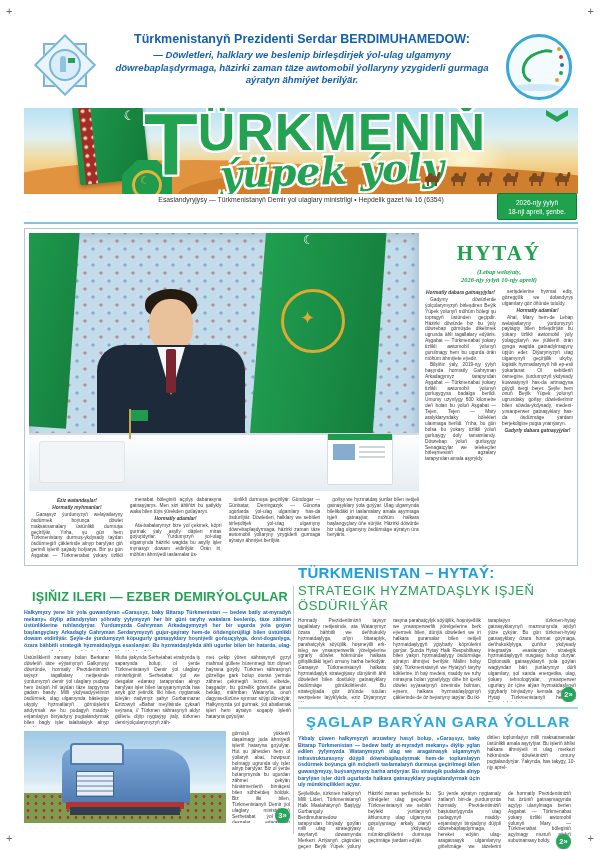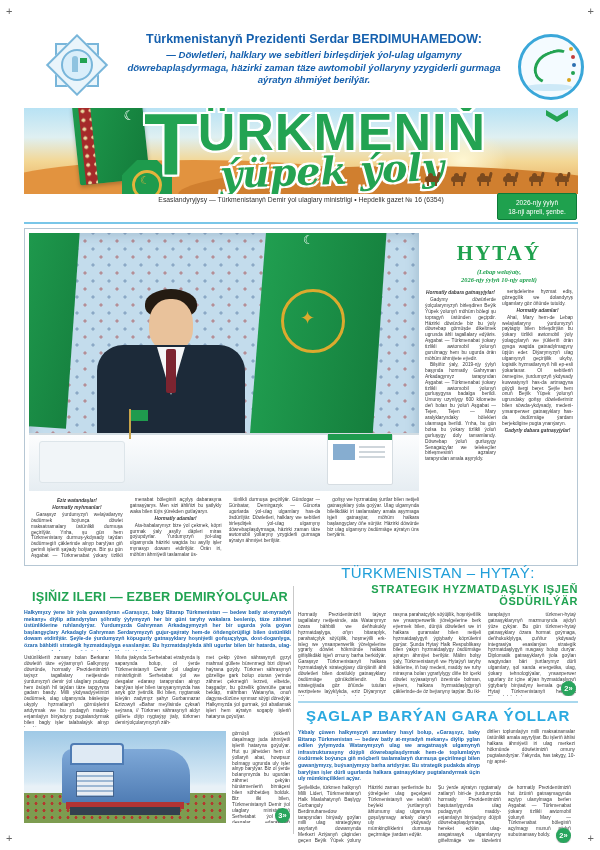--- a/index.html
+++ b/index.html
@@ -1,20 +1,20 @@
 <!DOCTYPE html>
 <html><head>
 <meta charset="utf-8">
 <style>
   html,body{margin:0;padding:0;background:#e9e9e9;}
   .page{position:relative;width:600px;height:850px;margin:0 auto;background:#fff;
         font-family:"Liberation Sans",sans-serif;overflow:hidden;}
   .crop{position:absolute;color:#666;font-size:11px;line-height:11px;}
   
-  .hdr{position:absolute;left:36px;top:30px;width:554px;height:74px;}
+  .hdr{position:absolute;left:24px;top:30px;width:554px;height:74px;}
   .star-logo{position:absolute;left:8px;top:2px;width:62px;height:62px;}
   .star-logo .sq{position:absolute;left:11px;top:11px;width:40px;height:40px;background:#eaf5fb;border:2px solid #79b6da;}
   .star-logo .sq.r{transform:rotate(45deg);}
   .star-logo .circ{position:absolute;left:17px;top:17px;width:28px;height:28px;border-radius:50%;background:#d9eefa;border:2px solid #79b6da;}
   .star-logo .mon{position:absolute;left:28px;top:24px;width:6px;height:16px;background:#8fc3e0;border-radius:3px 3px 0 0;}
   .star-logo .fl{position:absolute;left:36px;top:26px;width:7px;height:5px;background:#23a352;}
   .quote{position:absolute;left:86px;top:2px;width:384px;text-align:center;}
   .quote-title{font-size:12.5px;font-weight:bold;color:#1560ae;margin-bottom:3px;}
   .quote-text{font-size:9.6px;line-height:12.5px;font-weight:bold;font-style:italic;color:#1560ae;}
   .year-logo{position:absolute;right:6px;top:4px;width:60px;height:60px;border-radius:50%;
@@ -113,22 +113,22 @@
   .train .cab{position:absolute;left:46px;bottom:58px;width:50px;height:18px;background:#dfeaf4;border:2px solid #4f7cb4;border-radius:4px 4px 0 0;}
   .train .grill{position:absolute;left:52px;bottom:26px;width:36px;height:24px;background:repeating-linear-gradient(#e8eef4 0 3px,#9db8d4 3px 5px);border:1px solid #44648e;}
   .train .buffer{position:absolute;left:42px;bottom:14px;width:118px;height:7px;background:#b23434;}
   .train .wheels{position:absolute;left:46px;bottom:8px;width:110px;height:8px;background:#32404e;}
   .la-c4{position:relative;width:58px;height:92px;}
   .badge{position:absolute;right:0;bottom:0;width:15px;height:15px;border-radius:50%;background:#28a55d;color:#fff;
       font-weight:bold;font-size:7.5px;line-height:15px;text-align:center;box-shadow:0 1px 1px rgba(0,0,0,.3);}
   .vrule{position:absolute;left:293px;top:586px;width:0;height:248px;border-left:1px solid #c9c9c9;}
   
   .ra{position:absolute;left:298px;top:564px;width:280px;}
-  .ch-head{text-align:center;font-weight:400;font-size:15px;color:#1f9ed9;letter-spacing:.3px;}
-  .ch-sub{text-align:right;font-weight:700;font-size:11px;color:#21a352;letter-spacing:.6px;margin-top:2px;}
+  .ch-head{font-weight:700;font-size:15px;color:#1f9ed9;letter-spacing:.3px;}
+  .ch-sub{text-align:left;font-weight:400;font-size:13px;color:#21a352;letter-spacing:.6px;margin-top:2px;}
   .ch-cols{margin-top:5px;display:flex;gap:7px;}
   .ch-cols .c{position:relative;width:88px;height:84px;}
   .ra-div{margin-top:5px;border-top:2px solid #a9d8ee;}
   .rd-head{margin-top:4px;text-align:center;font-weight:800;font-size:15.5px;color:#2aa9e0;letter-spacing:.8px;white-space:nowrap;transform:scaleX(.97);transform-origin:center;}
   .rd-top{margin-top:4px;display:flex;gap:7px;}
   .rd-intro{width:182px;height:52px;font-size:5.2px;line-height:6.6px;font-weight:bold;color:#1a63ad;text-align:justify;overflow:hidden;}
   .rd-side{width:88px;height:52px;}
   .rd-cols{margin-top:4px;display:flex;gap:7px;}
   .rd-cols .c{position:relative;width:63px;height:58px;}
 </style>
@@ -145,21 +145,21 @@
   <div class="hdr">
     <div class="star-logo">
       <div class="sq"></div>
         <div class="sq r"></div>
         <div class="circ"></div>
         <div class="mon"></div>
         <div class="fl"></div>
     </div>
     <div class="quote">
       <div class="quote-title">Türkmenistanyň Prezidenti Serdar BERDIMUHAMEDOW:</div>
-      <div class="quote-text">— Döwletleri, halklary we sebitleri birleşdirjek ýol-ulag ulgamyny döwrebaplaşdyrmaga, häzirki zaman täze awtomobil ýollaryny yzygiderli gurmaga aýratyn ähmiýet berilýär.</div>
+      <div class="quote-text">— Döwletleri, halklary we beslenip birleşdirjek ýol-ulag ulgamyny döwrebaplaşdyrmaga, häzirki zaman täze awtomobil ýollaryny yzygiderli gurmaga aýratyn ähmiýet berilýär.</div>
     </div>
     <div class="year-logo">
       <div class="horse"></div>
         <div class="dots"></div>
         <div class="ribbon"></div>
     </div>
   </div>
 
   <div class="mast">
     <div class="sun"></div>

